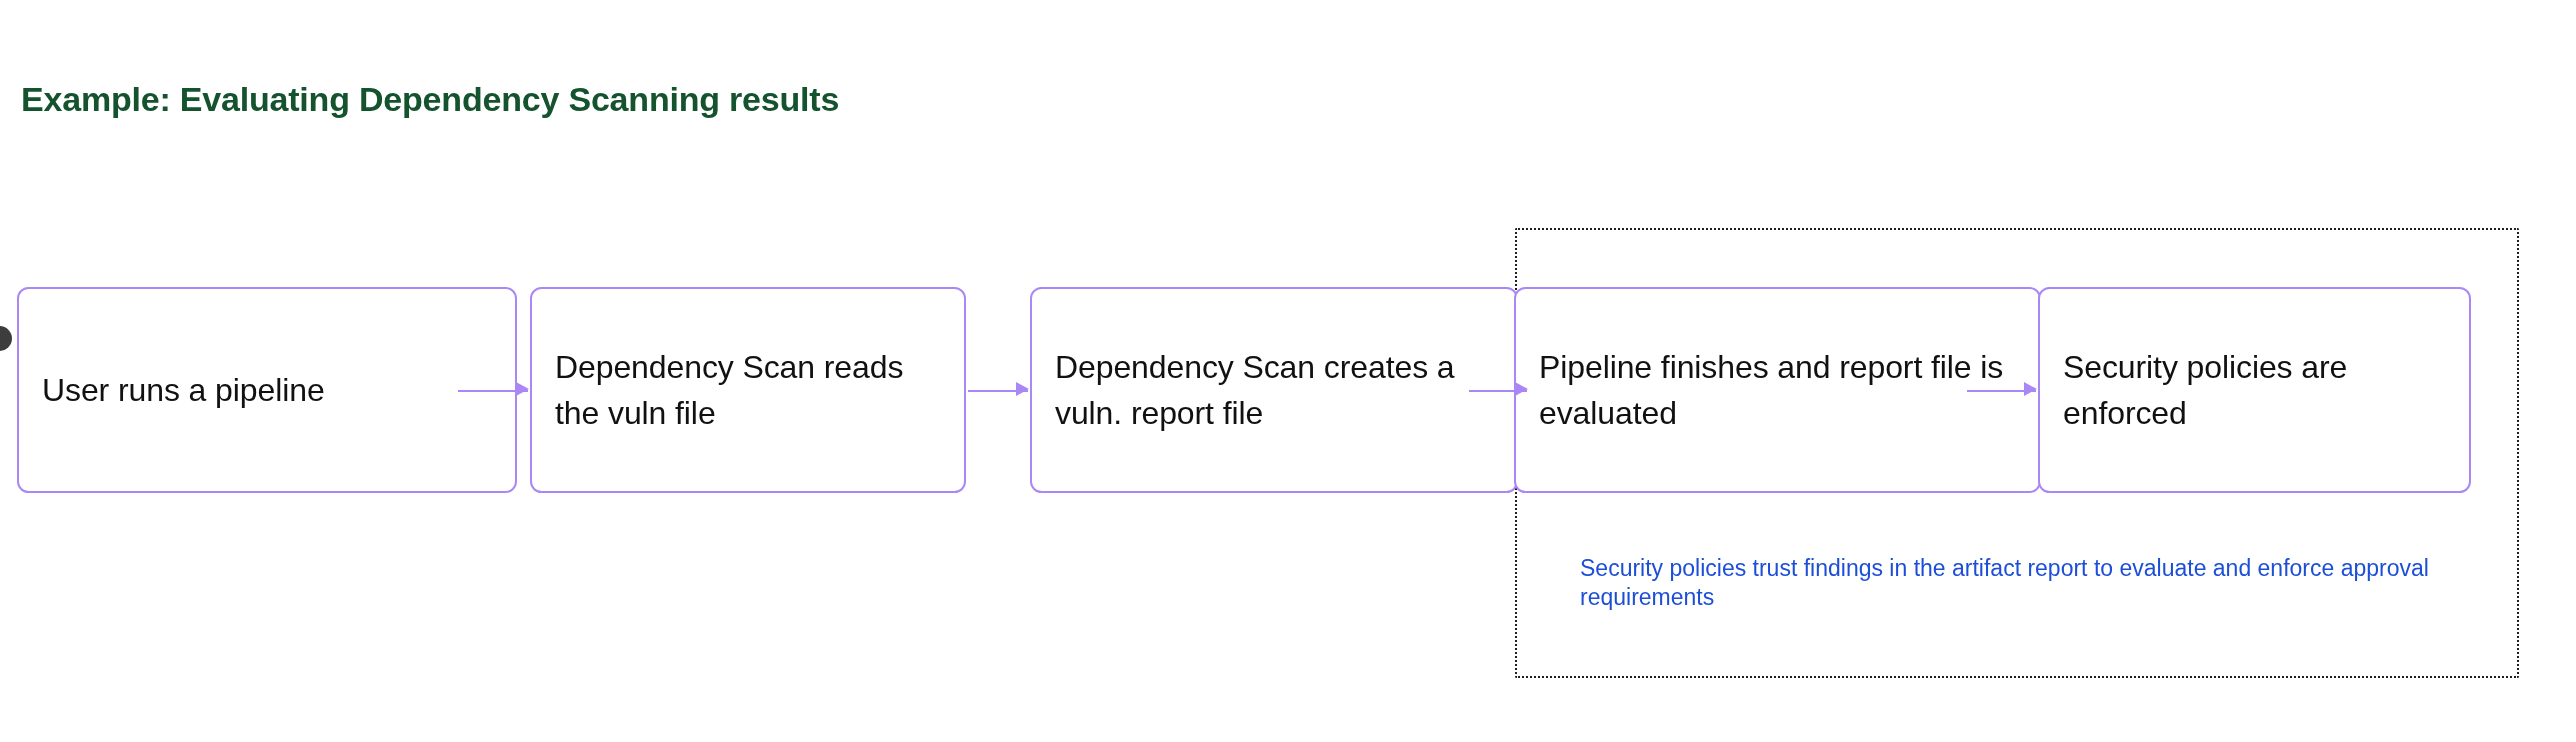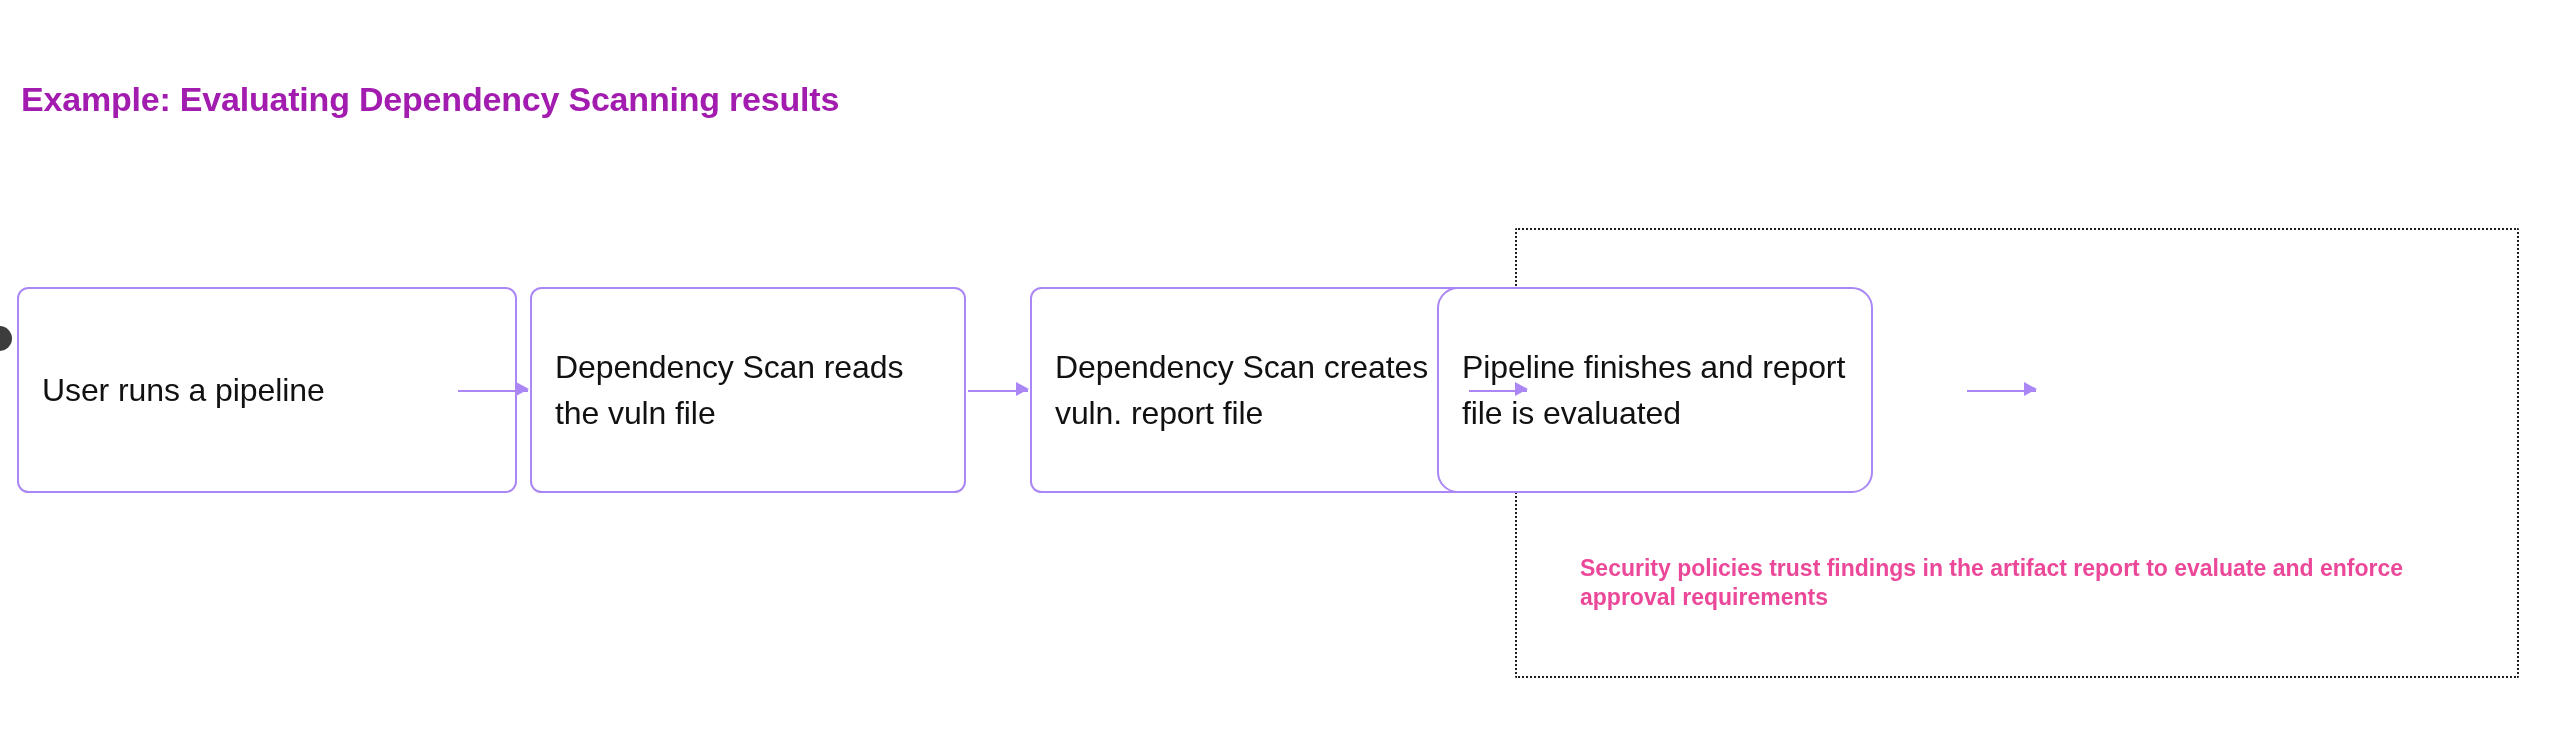--- a/index.html
+++ b/index.html
@@ -14,21 +14,21 @@
     font-family: "Liberation Sans", sans-serif;
     overflow: hidden;
   }
 
   #diagram-title {
     position: absolute;
     left: 21px;
     top: 80px;
     font-size: 34px;
     font-weight: bold;
-    color: #a21caf;
+    color: #14532d;
     letter-spacing: -0.2px;
     white-space: nowrap;
   }
 
   #flow-canvas {
     position: absolute;
     left: 0;
     top: 0;
     width: 2576px;
     height: 742px;
@@ -47,23 +47,23 @@
     top: 228px;
     width: 1004px;
     height: 450px;
   }
   .group-caption {
     position: absolute;
     left: 1580px;
     top: 554px;
     width: 891px;
     font-size: 23px;
-    font-weight: bold;
+    font-weight: normal;
     line-height: 1.28;
-    color: #ec4899;
+    color: #1d4ed8;
   }
 
   
   .node {
     position: absolute;
     top: 287px;
     height: 206px;
     box-sizing: border-box;
     border: 2.9px solid #ab87f5;
     border-radius: 11.5px;
@@ -75,21 +75,21 @@
   .node-label {
     font-size: 32px;
     line-height: 1.45;
     color: #111111;
     letter-spacing: -0.1px;
   }
 
   #node-1 { left: 17px;   width: 500px; }
   #node-2 { left: 530px;  width: 436px; }
   #node-3 { left: 1030px; width: 488px; }
-  #node-4 { left: 1437px; width: 436px; border-radius: 21px; }
+  #node-4 { left: 1514px; width: 527px; }
   #node-5 { left: 2038px; width: 433px; }
 
   
   .connector {
     position: absolute;
     top: 381px;
     height: 19px;
   }
   .connector .line {
     position: absolute;
@@ -145,20 +145,23 @@
   </div>
 
   <div class="node" id="node-3">
     <span class="node-label">Dependency Scan creates a vuln. report file</span>
   </div>
 
   <div class="node" id="node-4">
     <span class="node-label">Pipeline finishes and report file is evaluated</span>
   </div>
 
+  <div class="node" id="node-5">
+    <span class="node-label">Security policies are enforced</span>
+  </div>
 
   <div class="connector" id="connector-1-2">
     <span class="line"></span>
     <span class="head"></span>
   </div>
 
   <div class="connector" id="connector-2-3">
     <span class="line"></span>
     <span class="head"></span>
   </div>

